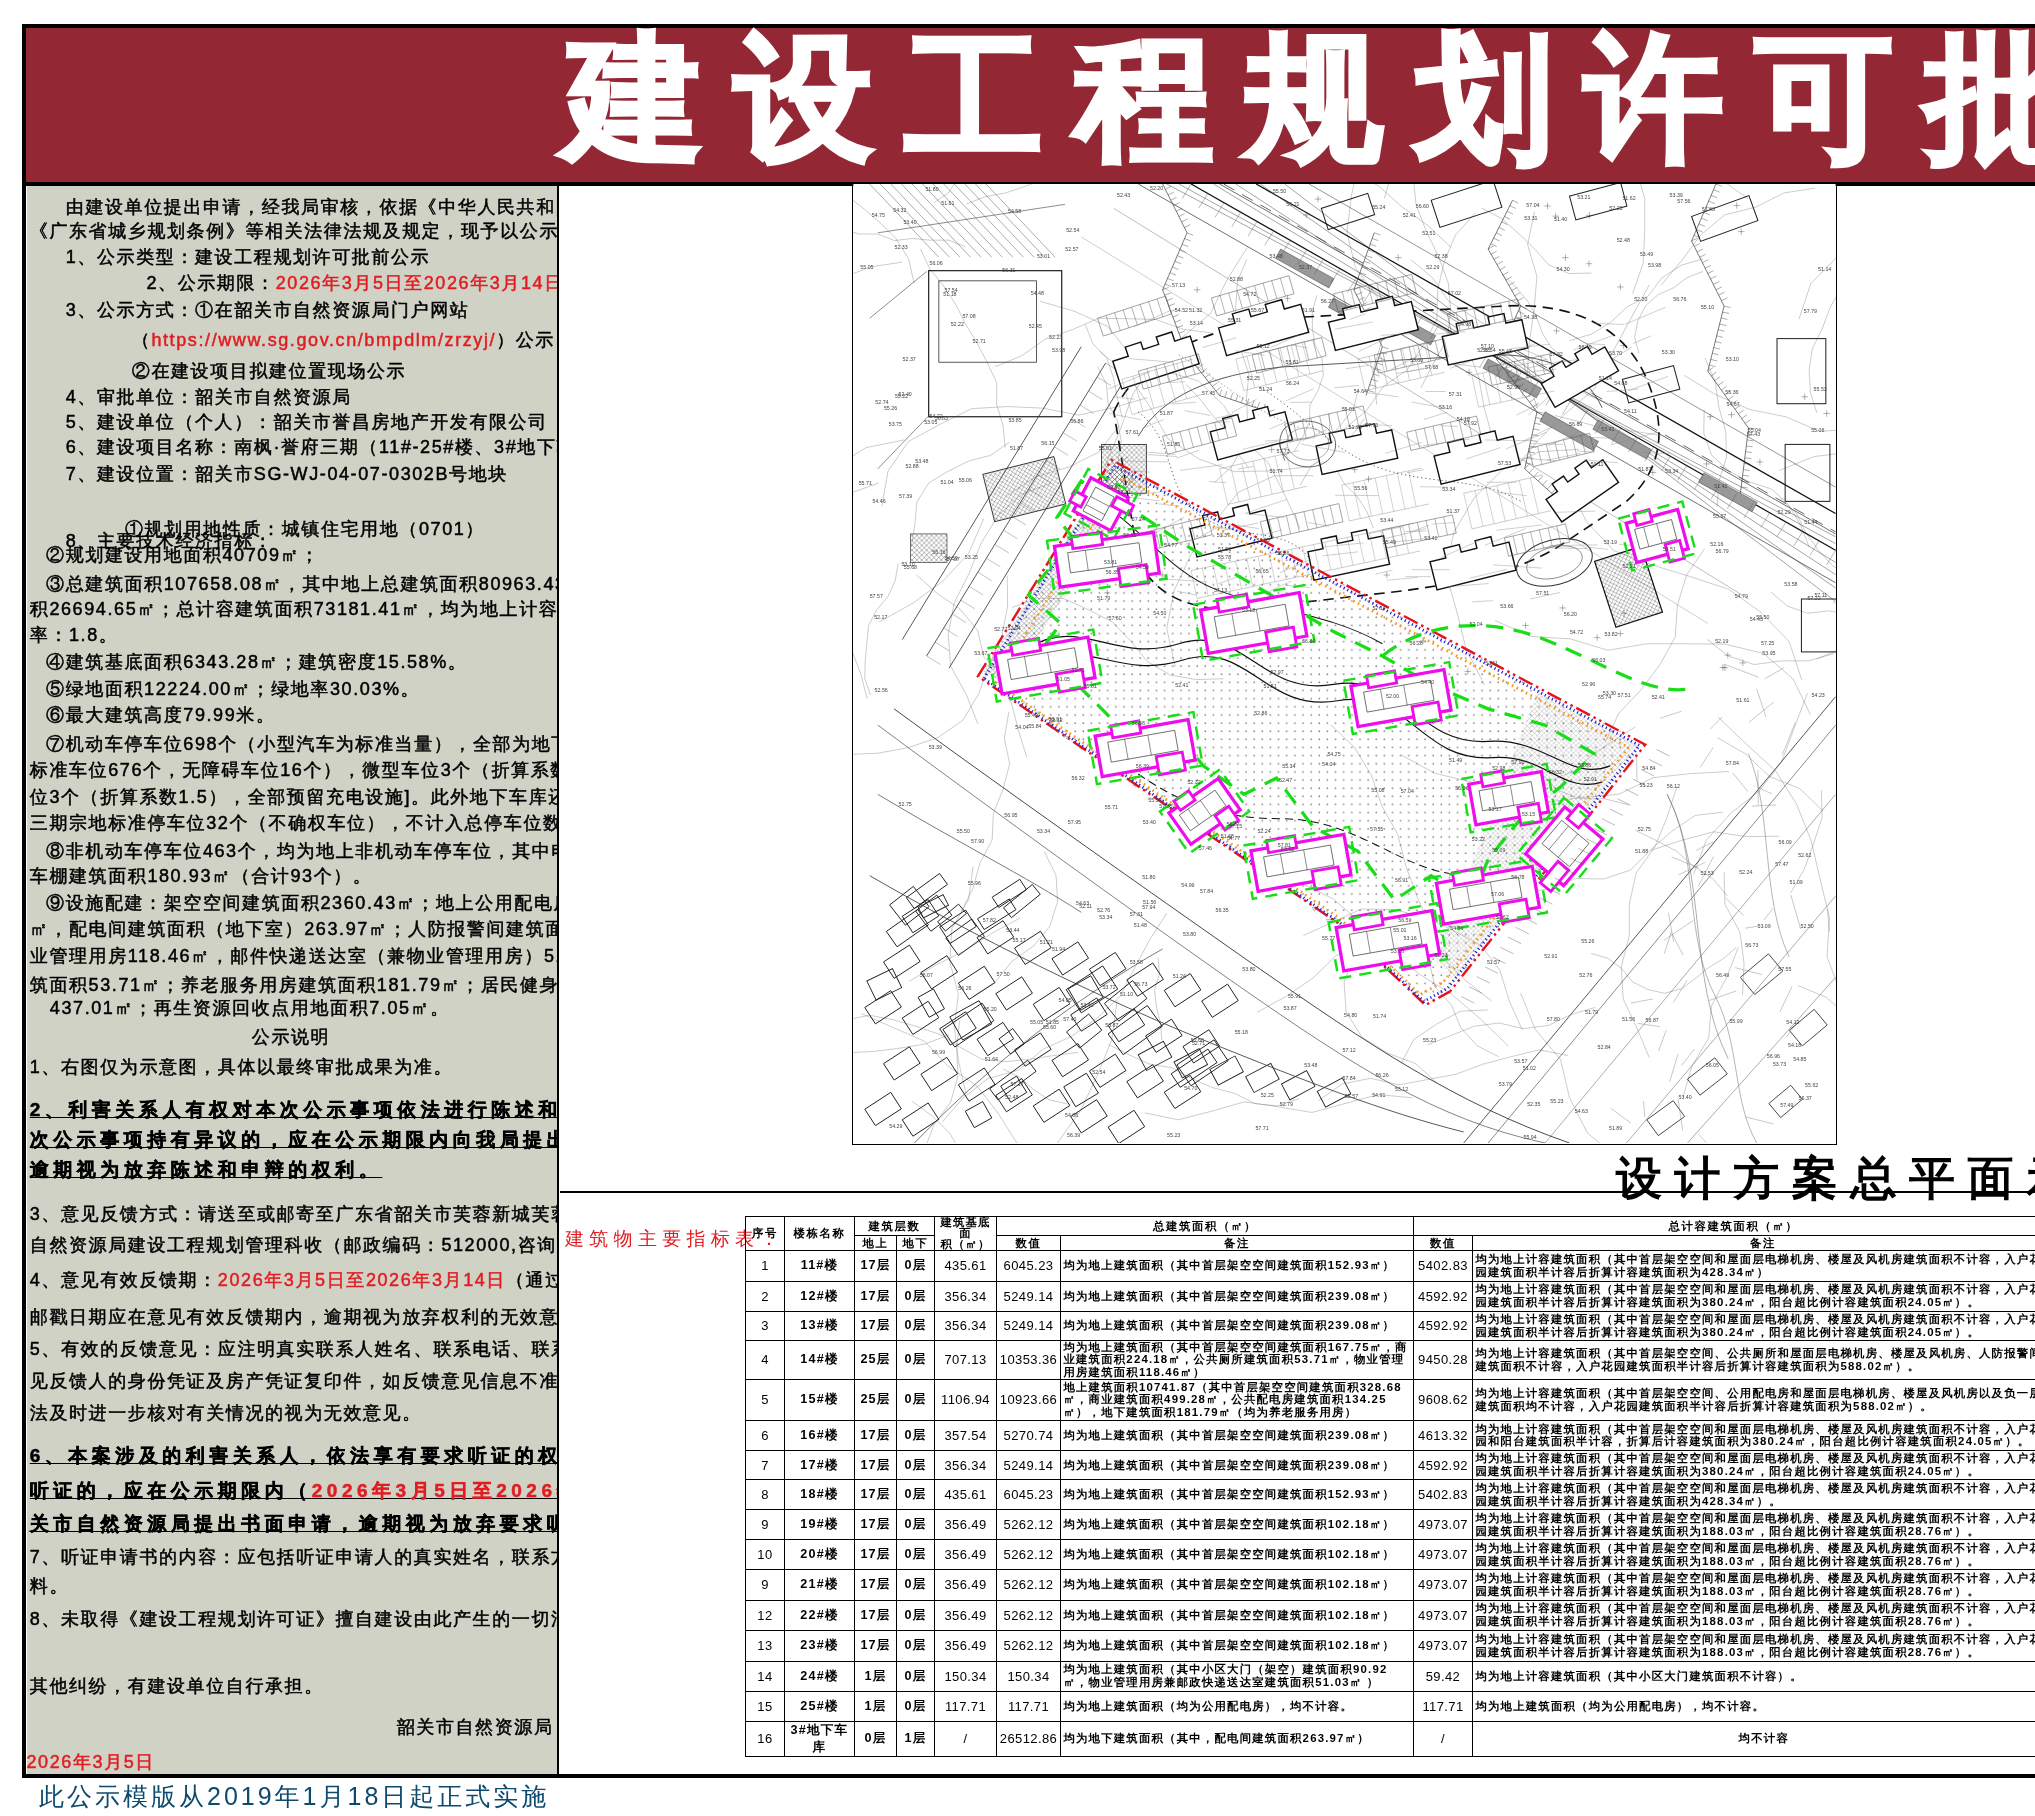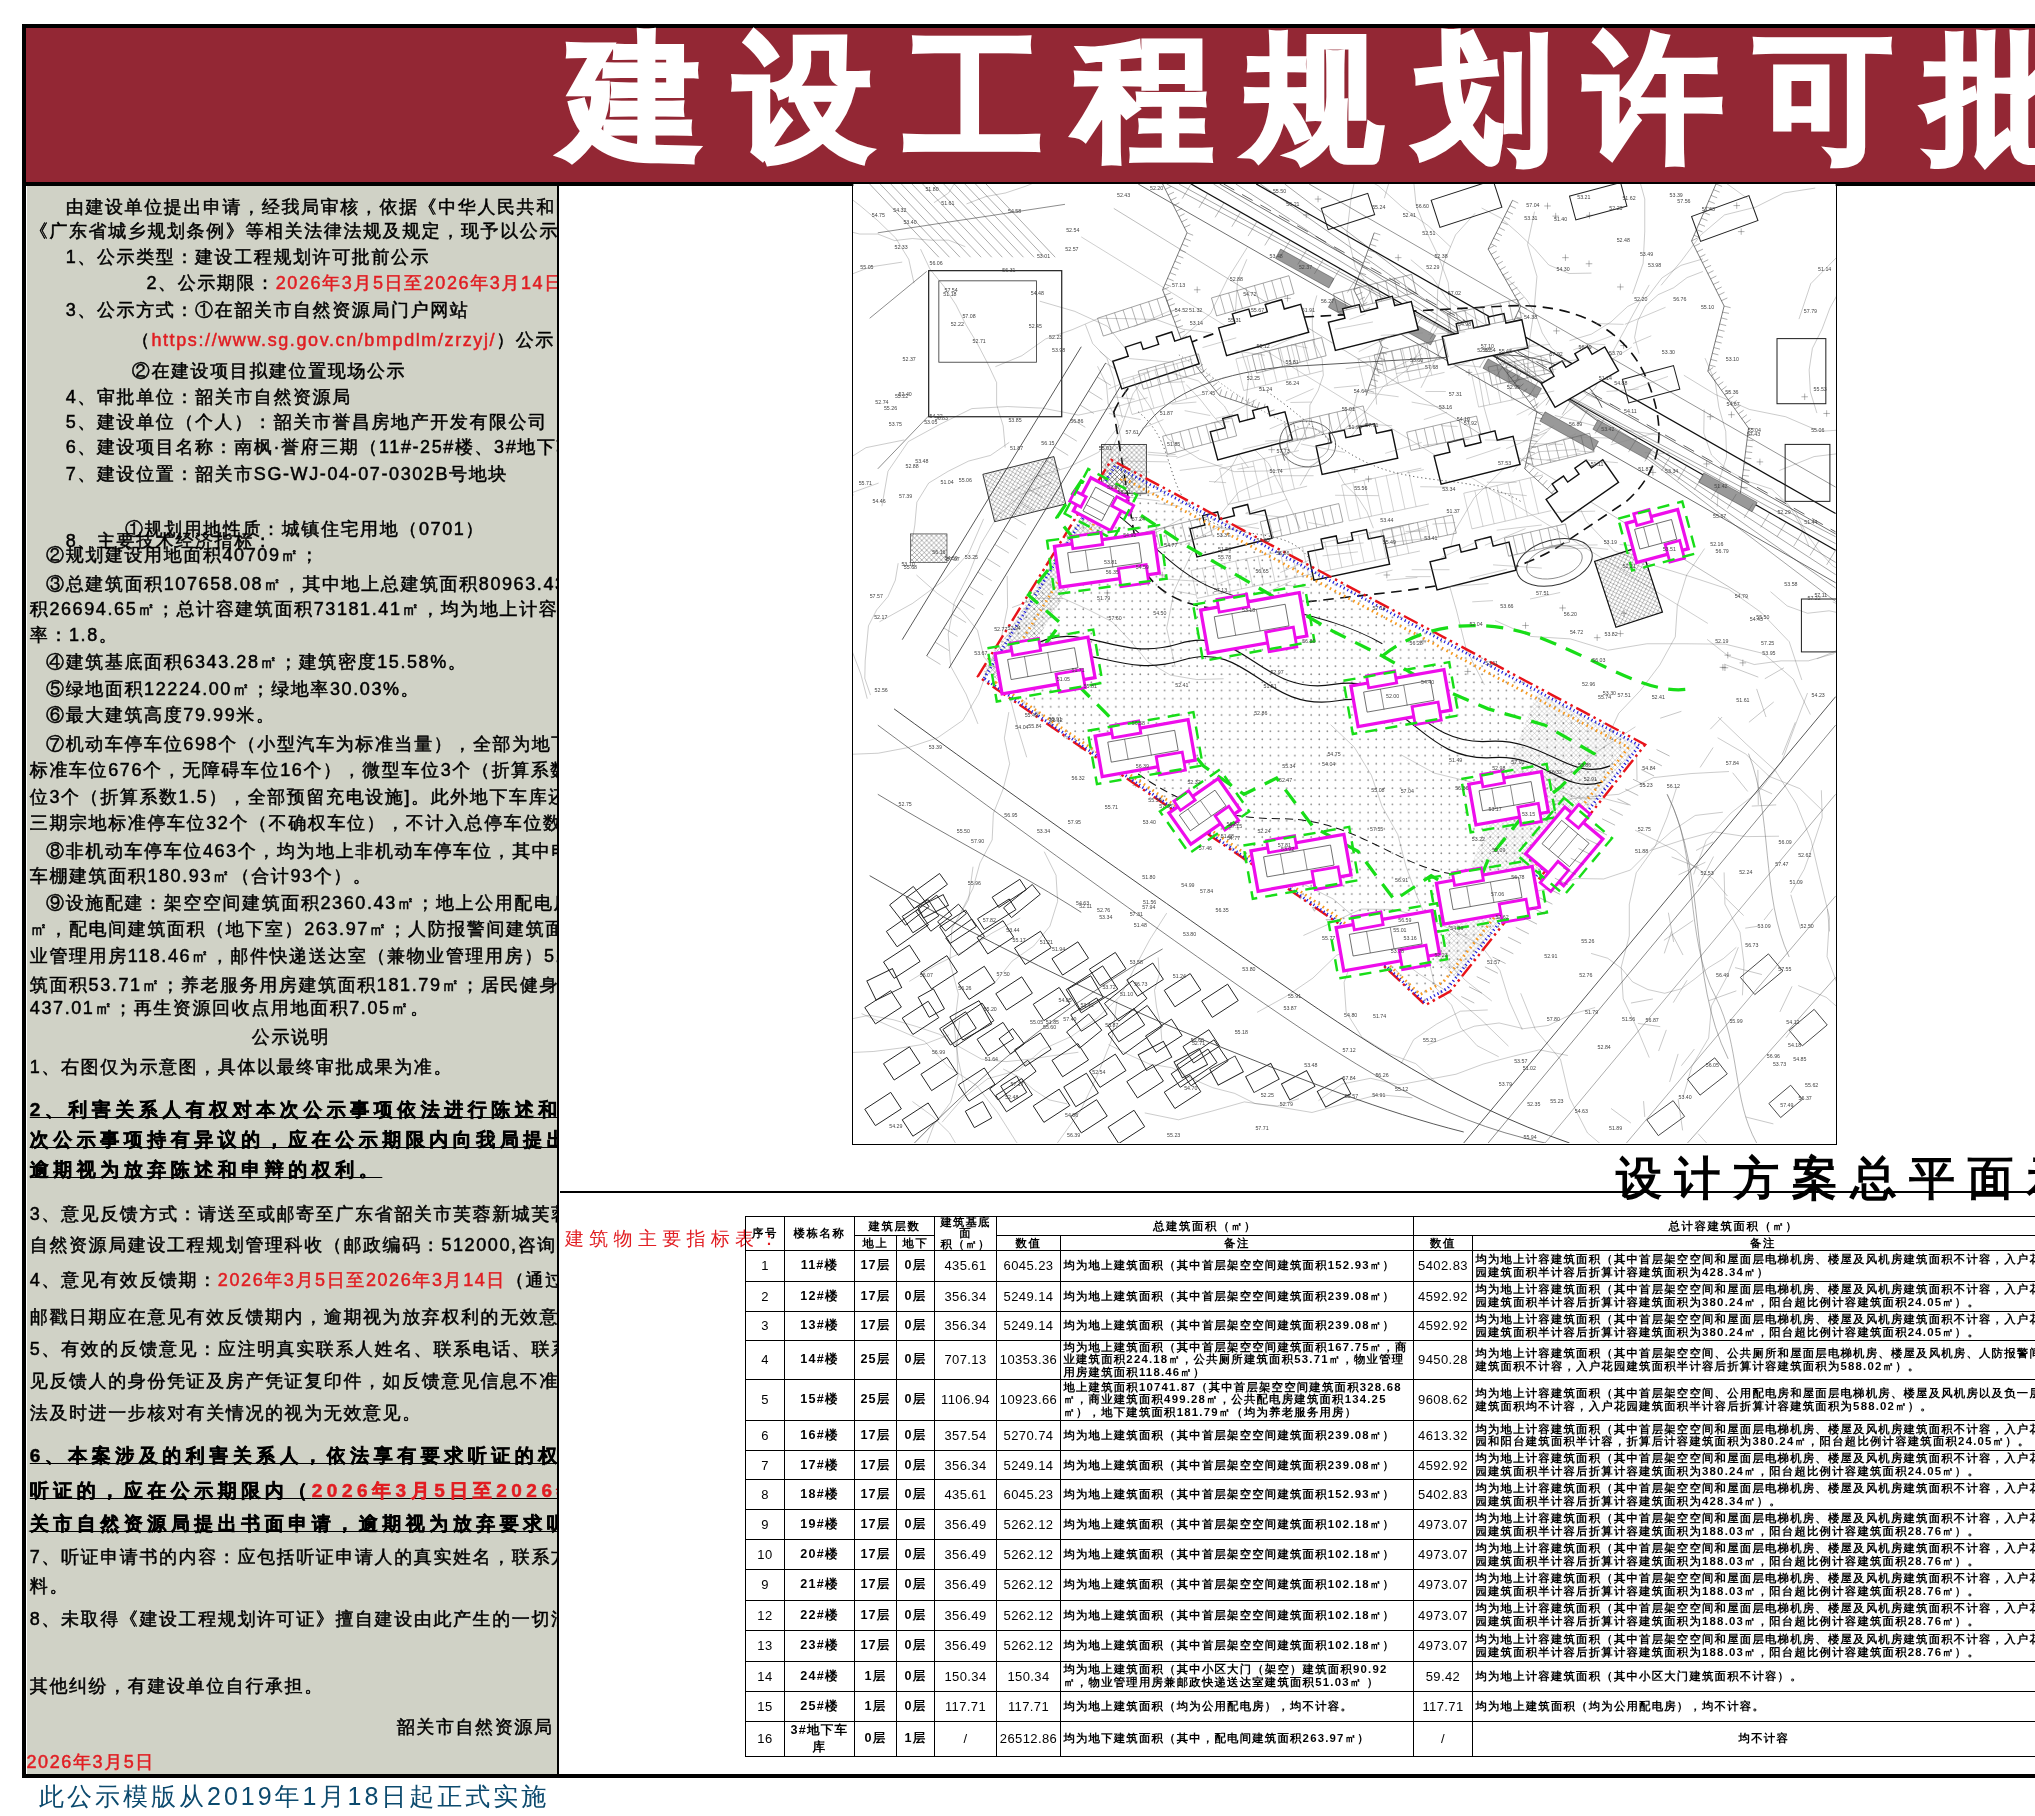--- a/index.html
+++ b/index.html
@@ -58,21 +58,21 @@
 <div class="ln" style="top:546px;"><span style="display:inline-block;width:16.3px"></span>⑦机动车停车位698个（小型汽车为标准当量），全部为地下停车位，[包括</div>
 <div class="ln" style="top:572px;">标准车位676个，无障碍车位16个），微型车位3个（折算系数0.7），子母车</div>
 <div class="ln" style="top:599px;">位3个（折算系数1.5），全部预留充电设施]。此外地下车库还设有跨二期、</div>
 <div class="ln" style="top:625px;">三期宗地标准停车位32个（不确权车位），不计入总停车位数量。</div>
 <div class="ln" style="top:653px;"><span style="display:inline-block;width:16.3px"></span>⑧非机动车停车位463个，均为地上非机动车停车位，其中电动自行车充电停</div>
 <div class="ln" style="top:678px;">车棚建筑面积180.93㎡（合计93个）。</div>
 <div class="ln" style="top:705px;"><span style="display:inline-block;width:16.3px"></span>⑨设施配建：架空空间建筑面积2360.43㎡；地上公用配电房建筑面积251.96</div>
 <div class="ln" style="top:731px;">㎡，配电间建筑面积（地下室）263.97㎡；人防报警间建筑面积11.3㎡；物</div>
 <div class="ln" style="top:758px;">业管理用房118.46㎡，邮件快递送达室（兼物业管理用房）51.03㎡；公厕建</div>
 <div class="ln" style="top:787px;">筑面积53.71㎡；养老服务用房建筑面积181.79㎡；居民健身设施用地面积</div>
-<div class="ln" style="top:810px;">437.01㎡；再生资源回收点用地面积7.05㎡。</div>
+<div class="ln" style="top:810px;margin-left:20px;">437.01㎡；再生资源回收点用地面积7.05㎡。</div>
 <div class="ln" style="top:839px;text-align:center;left:0px;width:529px;">公示说明</div>
 <div class="ln" style="top:869px;">1、右图仅为示意图，具体以最终审批成果为准。</div>
 <div class="ln bu" style="top:911px;">2、利害关系人有权对本次公示事项依法进行陈述和申辩，如对本</div>
 <div class="ln bu" style="top:941px;">次公示事项持有异议的，应在公示期限内向我局提出书面意见，</div>
 <div class="ln bu" style="top:971px;">逾期视为放弃陈述和申辩的权利。</div>
 <div class="ln hei" style="top:1016px;">3、意见反馈方式：请送至或邮寄至广东省韶关市芙蓉新城芙蓉园1栋204韶关市</div>
 <div class="ln hei" style="top:1047px;">自然资源局建设工程规划管理科收（邮政编码：512000,咨询电话：8963138）。</div>
 <div class="ln hei" style="top:1082px;">4、意见有效反馈期：<span class="red">2026年3月5日至2026年3月14日</span>（通过信函方式反馈意见的</div>
 <div class="ln hei" style="top:1119px;">邮戳日期应在意见有效反馈期内，逾期视为放弃权利的无效意见，不予采纳）。</div>
 <div class="ln hei" style="top:1151px;">5、有效的反馈意见：应注明真实联系人姓名、联系电话、联系地址，并提供意</div>

